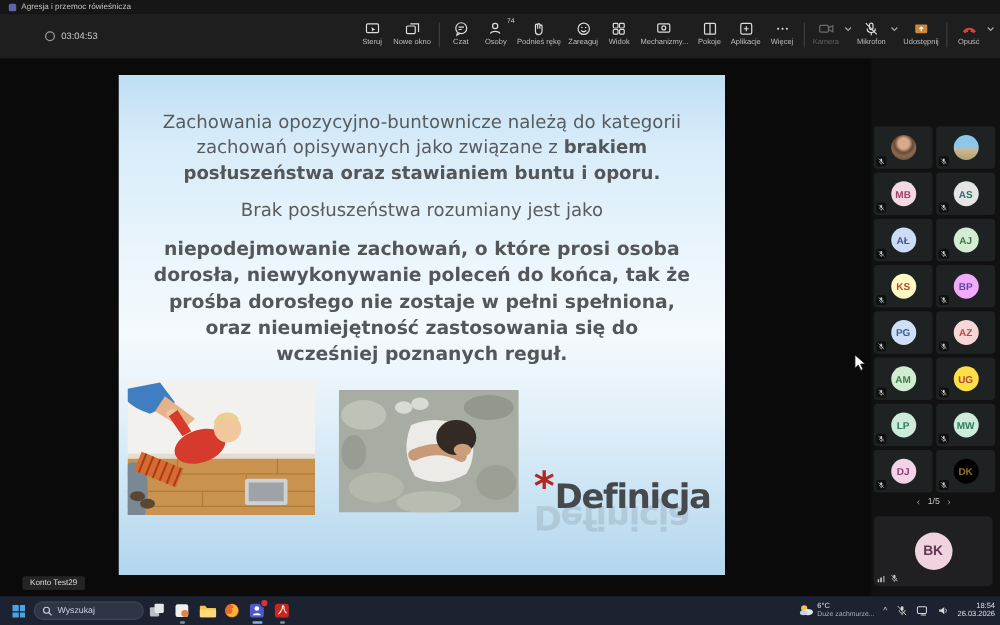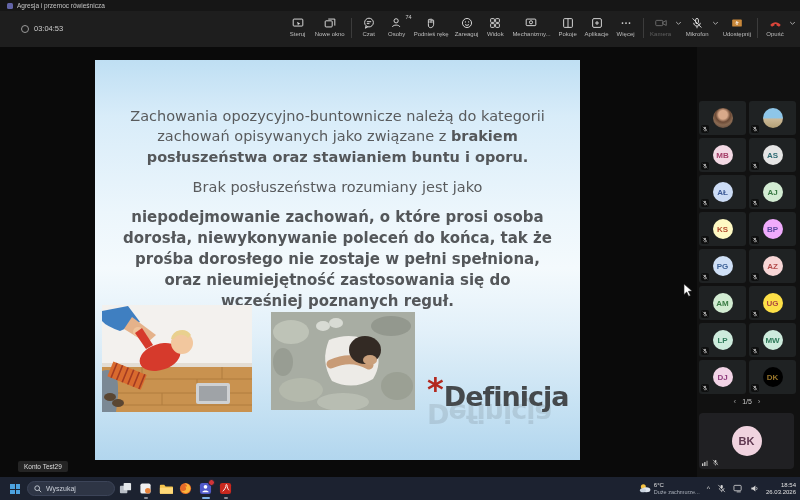--- a/index.html
+++ b/index.html
@@ -6,40 +6,40 @@
   #root{position:relative;width:800px;height:500px;background:#0a0a0a;overflow:hidden;
         font-family:"Liberation Sans",sans-serif;-webkit-font-smoothing:antialiased;}
   
   .titlebar{position:absolute;top:0;left:0;right:0;height:11px;background:#161616;
             display:flex;align-items:center;gap:4px;padding-left:7px;box-sizing:border-box;}
   .t-icon{width:6px;height:6px;background:#6264a7;border-radius:1.5px;flex:0 0 auto;}
   .t-text{font-size:6.5px;color:#c5c5c5;white-space:nowrap;}
   
   .toolbar{position:absolute;top:11px;left:0;right:0;height:36px;background:#1e1e1e;
            border-bottom:1px solid #000;}
-  .timer{position:absolute;left:21px;top:13px;display:flex;align-items:center;gap:5px;
+  .timer{position:absolute;left:36px;top:13px;display:flex;align-items:center;gap:5px;
          color:#cccccc;font-size:7.5px;}
   .timer-dot{width:8px;height:8px;border:1px solid #9a9a9a;border-radius:50%;box-sizing:border-box;}
   .tb-group{position:absolute;right:3px;top:3px;display:flex;align-items:flex-start;}
   .tb-btn{display:flex;flex-direction:column;align-items:center;padding:2px 3px;min-width:22px;
           border-radius:3px;cursor:pointer;}
   .tb-btn .ic{height:14px;display:flex;align-items:center;justify-content:center;position:relative;}
   .tb-btn .lbl{font-size:6px;color:#bdbdbd;margin-top:1px;white-space:nowrap;}
   .tb-btn.disabled{opacity:.4;}
   .badge{position:absolute;top:-2px;right:-8px;font-size:5.5px;color:#cfcfcf;}
   .sep{width:1px;height:20px;background:#3c3c3c;margin:4px 3px 0 3px;}
   .chev{display:flex;align-items:center;height:14px;margin:2px 1px 0 0;}
   
   .stage{position:absolute;top:47px;left:0;right:0;bottom:23px;background:#0a0a0a;}
   
   .slide{position:absolute;left:95px;top:13px;width:485px;height:400px;
          background:linear-gradient(180deg,#bfdff3 0%,#d8ecf9 14%,#ecf6fc 38%,#f4fafd 52%,#e2f0f9 68%,#c7e2f3 86%,#b2d6ee 100%);
          font-family:"DejaVu Sans",sans-serif;color:#595b5d;}
   .slide p{margin:0 auto;text-align:center;width:450px;}
-  .p1{padding-top:46px;font-size:14.5px;line-height:1.4;}
+  .p1{padding-top:28px;font-size:14.5px;line-height:1.4;}
   .p1 b,.p3{color:#54575a;}
   .p2{margin-top:12px !important;font-size:14.5px;}
   .p3{margin-top:12px !important;font-size:15px;font-weight:bold;line-height:1.4;width:430px !important;}
   .photo{position:absolute;display:block;}
   .defin{position:absolute;left:332px;top:310px;width:150px;white-space:nowrap;}
   .defin .ast{font-size:32px;font-weight:bold;color:#b3281e;vertical-align:6px;}
   .defin .word{font-size:27px;font-weight:bold;color:#45494c;letter-spacing:-1px;}
   .defin-refl{position:absolute;left:332px;top:338px;width:150px;white-space:nowrap;
               transform:scaleY(-1);opacity:.14;}
   .defin-refl .word{font-size:27px;font-weight:bold;color:#45494c;letter-spacing:-1px;}

